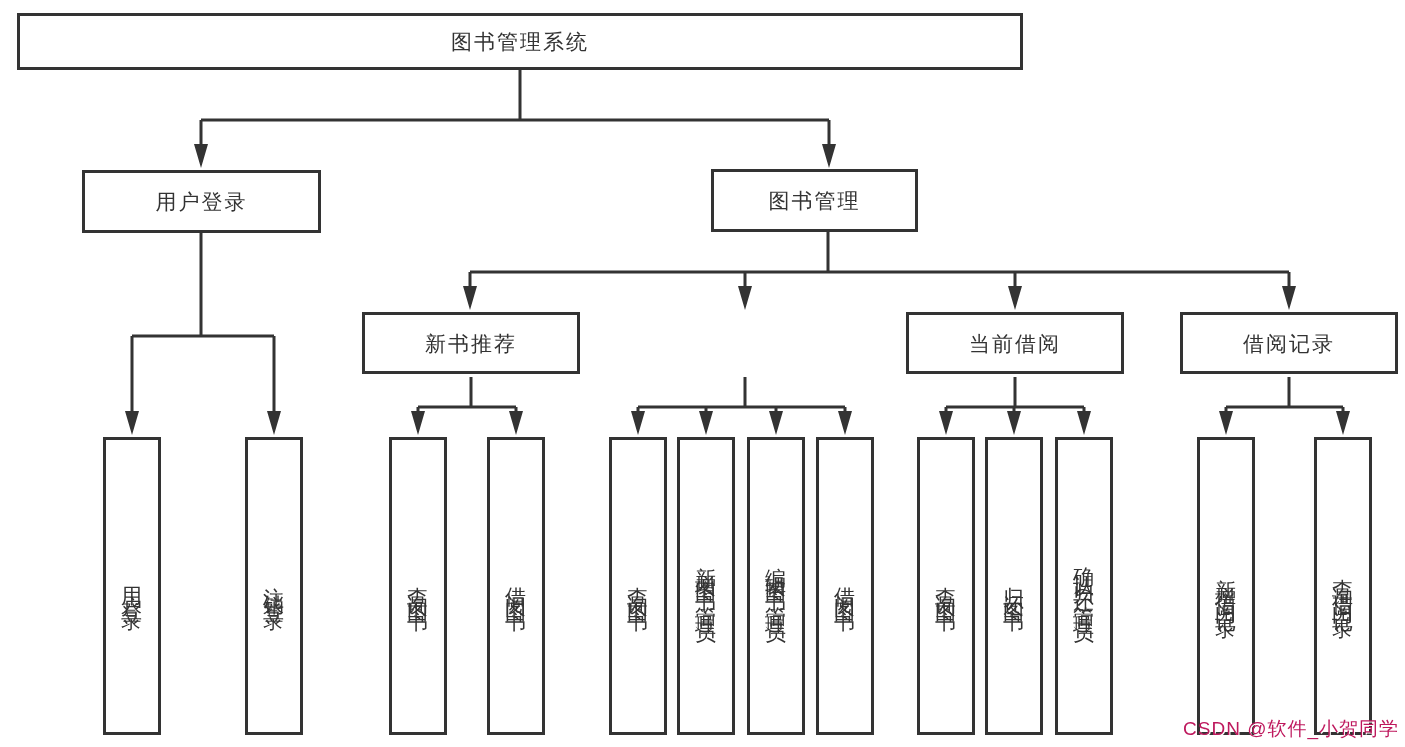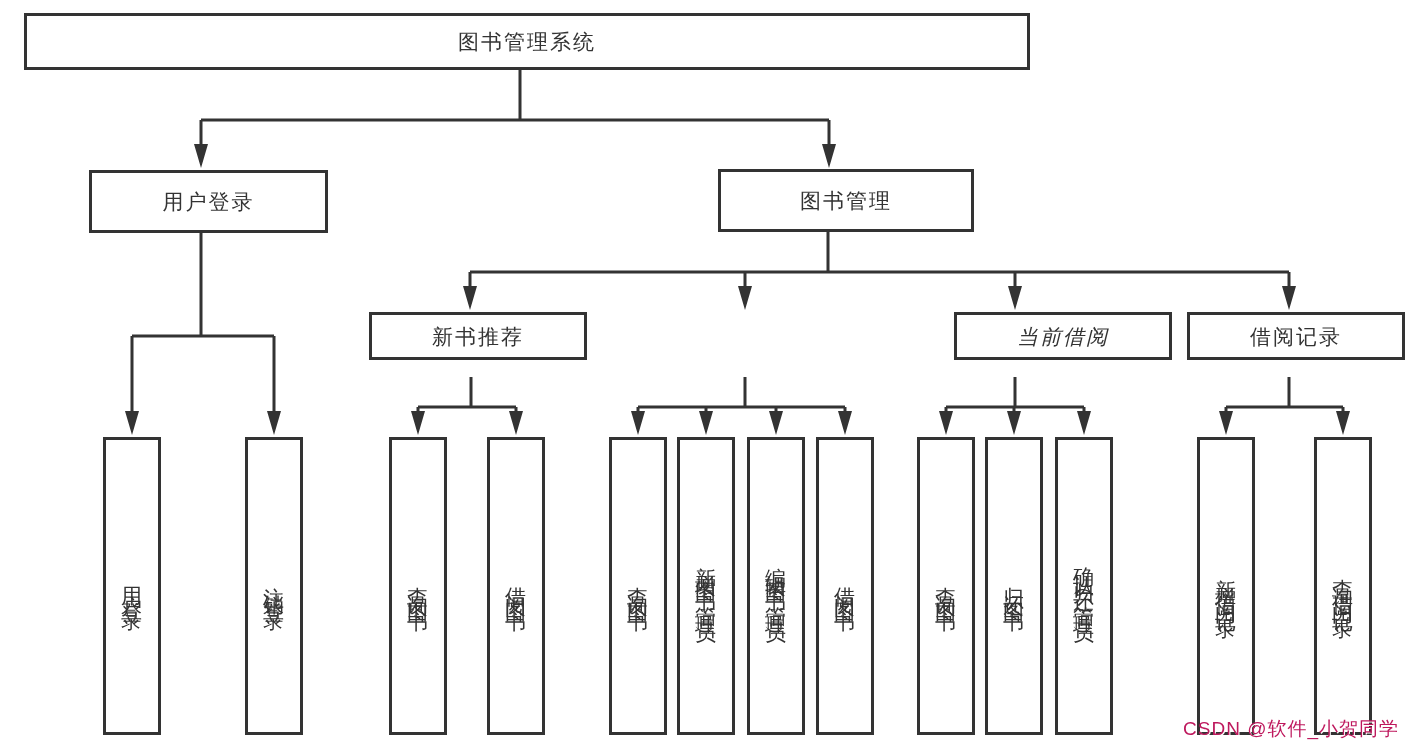--- a/index.html
+++ b/index.html
@@ -24,34 +24,34 @@
     background: #ffffff;
     color: #333333;
     display: flex;
     align-items: center;
     justify-content: center;
     font-size: 21px;
     line-height: 1;
     text-align: center;
     z-index: 2;
   }
-  .hbox { letter-spacing: 2px; margin-left: 7px; }
+  .hbox { letter-spacing: 2px; }
   .vbox {
     writing-mode: vertical-lr;
     letter-spacing: 8px;
     line-height: 1;
   }
   
   .b-root  { left: 17px;  top: 13px;  width: 1006px; height: 57px; }
   .b-login { left: 82px;  top: 170px; width: 239px;  height: 63px; }
-  .b-mgmt  { left: 711px; top: 169px; width: 256px;  height: 63px; }
-  .b-l3    { top: 312px; width: 218px; height: 48px; }
+  .b-mgmt  { left: 711px; top: 169px; width: 207px;  height: 63px; }
+  .b-l3    { top: 312px; width: 218px; height: 62px; }
   .b-rec1  { left: 362px; }
   .b-rec2  { left: 636px; }
-  .b-rec3  { left: 947px; font-style: italic; }
+  .b-rec3  { left: 906px; }
   .b-rec4  { left: 1180px; }
   
   .leaf { top: 437px; width: 58px; height: 298px; }
   .x103  { left: 103px; }  .x245  { left: 245px; }
   .x389  { left: 389px; }  .x487  { left: 487px; }
   .x609  { left: 609px; }  .x677  { left: 677px; }
   .x747  { left: 747px; }  .x816  { left: 816px; }
   .x917  { left: 917px; }  .x985  { left: 985px; }
   .x1055 { left: 1055px; } .x1197 { left: 1197px; }
   .x1314 { left: 1314px; }

